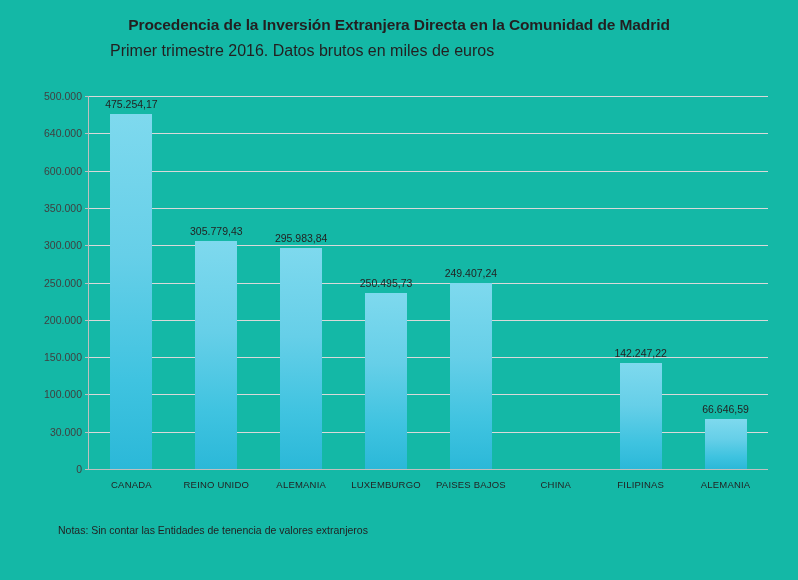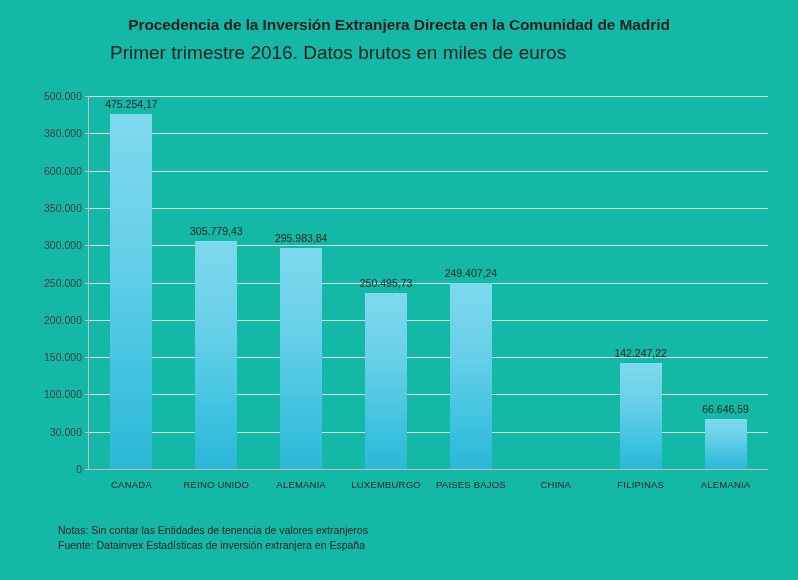--- a/index.html
+++ b/index.html
@@ -24,21 +24,21 @@
     left: 0; top: 16px;
     width: 798px;
     text-align: center;
     font-size: 15.5px;
     font-weight: bold;
     letter-spacing: -0.1px;
   }
   #subtitle {
     position: absolute;
     left: 110px; top: 42px;
-    font-size: 19px;
+    font-size: 16px;
     font-weight: normal;
     color: #231f20;
   }
 
   
   #plot {
     position: absolute;
     left: 88px;
     top: 96px;
     width: 680px;
@@ -153,21 +153,21 @@
         <div class="tickmark" style="top: 149.2px;"></div>
         <div class="ytick" style="top: 149.2px;">300.000</div>
         <div class="gridline" style="top: 111.9px;"></div>
         <div class="tickmark" style="top: 111.9px;"></div>
         <div class="ytick" style="top: 111.9px;">350.000</div>
         <div class="gridline" style="top: 74.6px;"></div>
         <div class="tickmark" style="top: 74.6px;"></div>
         <div class="ytick" style="top: 74.6px;">600.000</div>
         <div class="gridline" style="top: 37.3px;"></div>
         <div class="tickmark" style="top: 37.3px;"></div>
-        <div class="ytick" style="top: 37.3px;">380.000</div>
+        <div class="ytick" style="top: 37.3px;">640.000</div>
         <div class="gridline" style="top: 0px;"></div>
         <div class="tickmark" style="top: 0px;"></div>
         <div class="ytick" style="top: 0px;">500.000</div>
       </div>
     <div id="bars">
         <div class="barslot" style="left: 0px; width: 84.875px;">
           <div class="bar" style="height: 354.54px;">
             <div class="barlabel">475.254,17</div>
           </div>
           <div class="xtick">CANADA</div>
@@ -209,16 +209,15 @@
           <div class="bar" style="height: 49.7184px;">
             <div class="barlabel">66.646,59</div>
           </div>
           <div class="xtick">ALEMANIA</div>
         </div>
       </div>
   </div>
 
   <div id="notes">
     <div>Notas: Sin contar las Entidades de tenencia de valores extranjeros</div>
-    <div>Fuente: Datainvex Estadísticas de inversión extranjera en España</div>
   </div>
 
 </div>
 
 </body></html>

